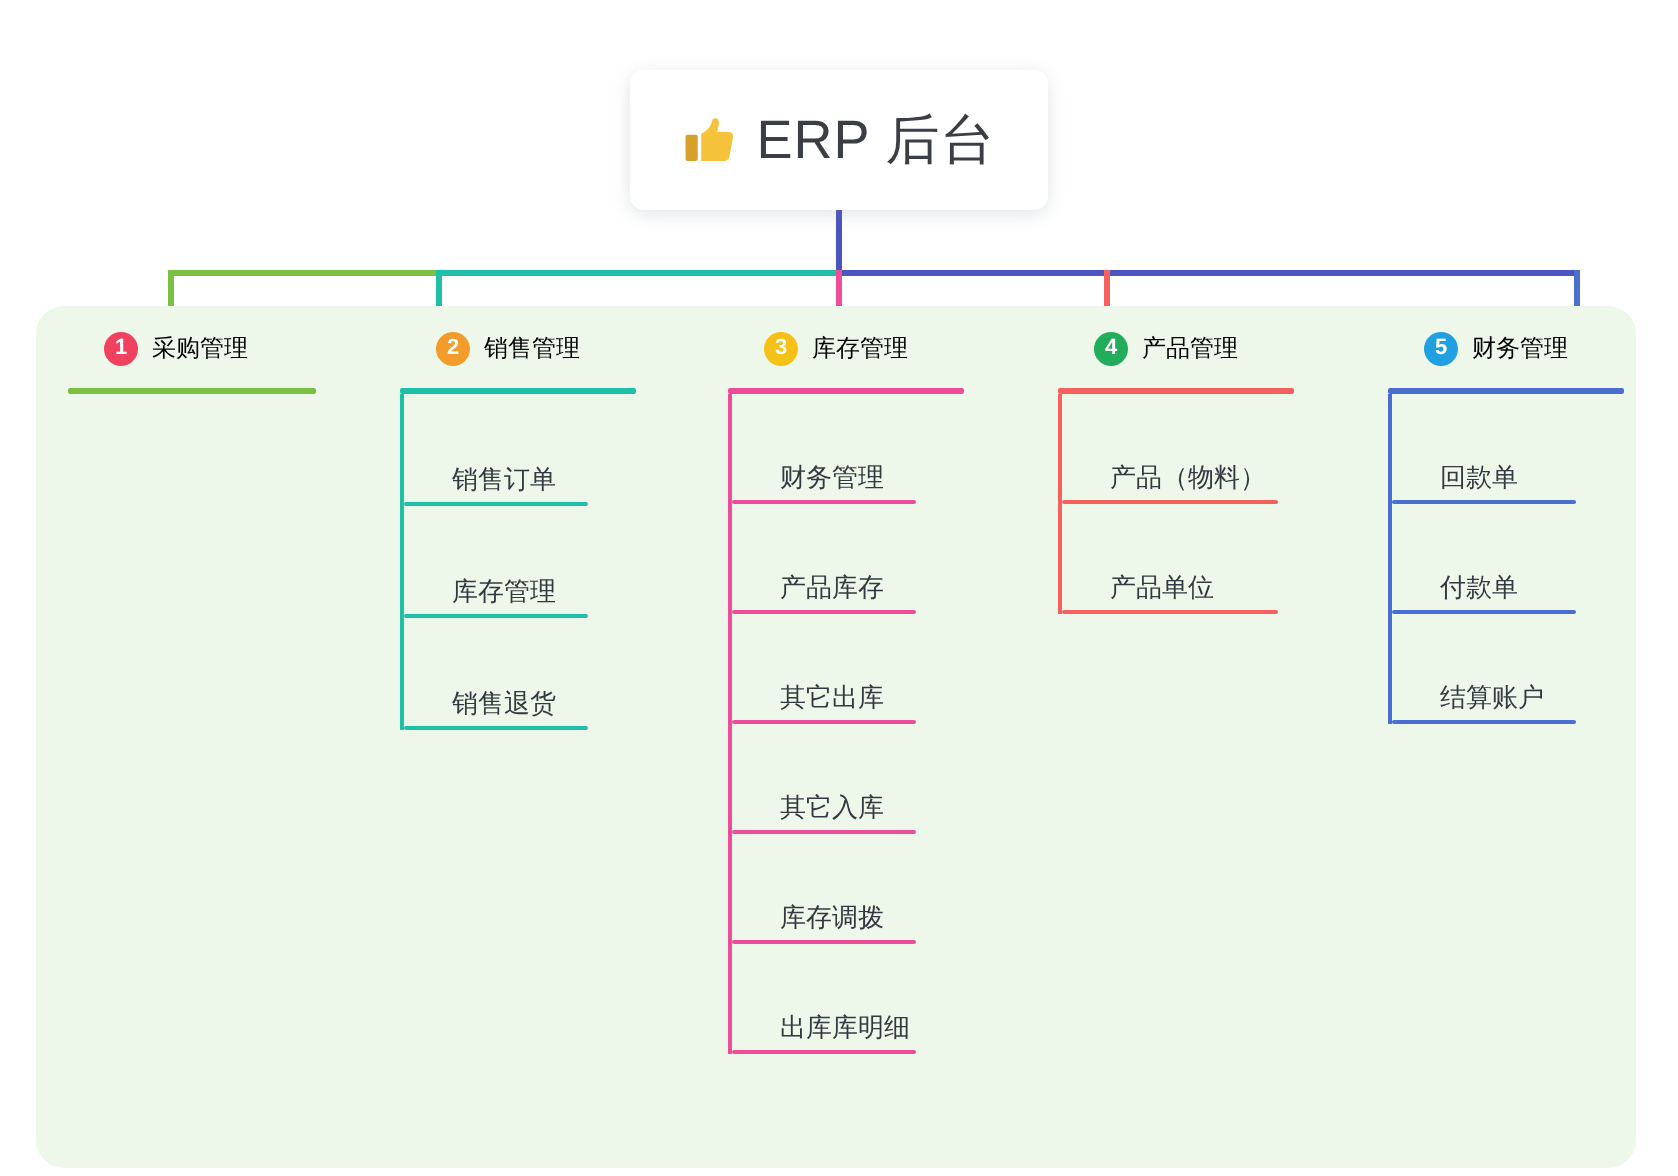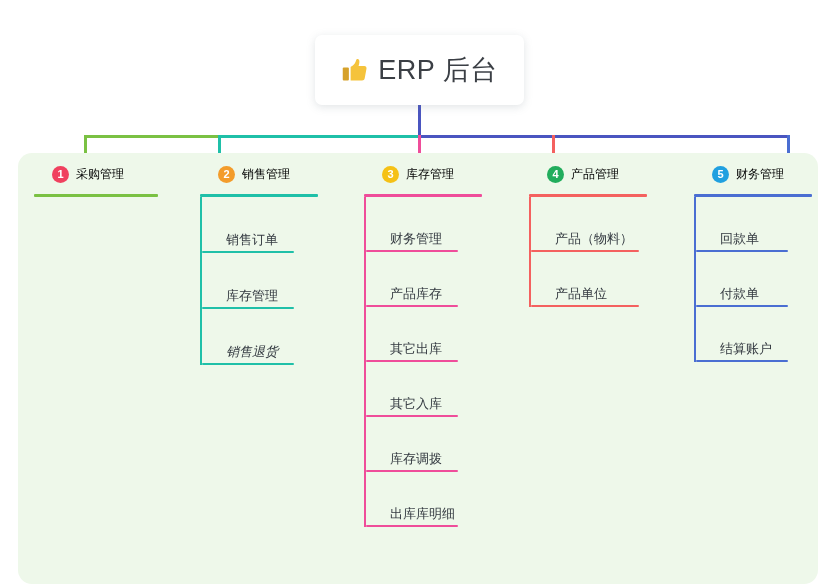--- a/index.html
+++ b/index.html
@@ -195,21 +195,21 @@
           <div class="leaf" style="height: 56px;">
             <span class="leaf-stem" style="background: rgb(31, 192, 168);"></span>
             <span class="leaf-label">销售订单</span>
             <span class="leaf-rule" style="background: rgb(31, 192, 168); width: 92px;"></span>
           </div>
           <div class="leaf" style="height: 56px;">
             <span class="leaf-stem" style="background: rgb(31, 192, 168);"></span>
             <span class="leaf-label">库存管理</span>
             <span class="leaf-rule" style="background: rgb(31, 192, 168); width: 92px;"></span>
           </div>
-          <div class="leaf" style="height: 56px; font-style: italic;">
+          <div class="leaf" style="height: 56px;">
             <span class="leaf-stem" style="background: rgb(31, 192, 168);"></span>
             <span class="leaf-label">销售退货</span>
             <span class="leaf-rule" style="background: rgb(31, 192, 168); width: 92px;"></span>
           </div>
         </div>
       </div>
       <div class="column" style="left: 364px; width: 165px;">
         <div class="col-header">
           <span class="badge" style="background: rgb(245, 193, 22);">3</span>
           <span class="col-title">库存管理</span>

